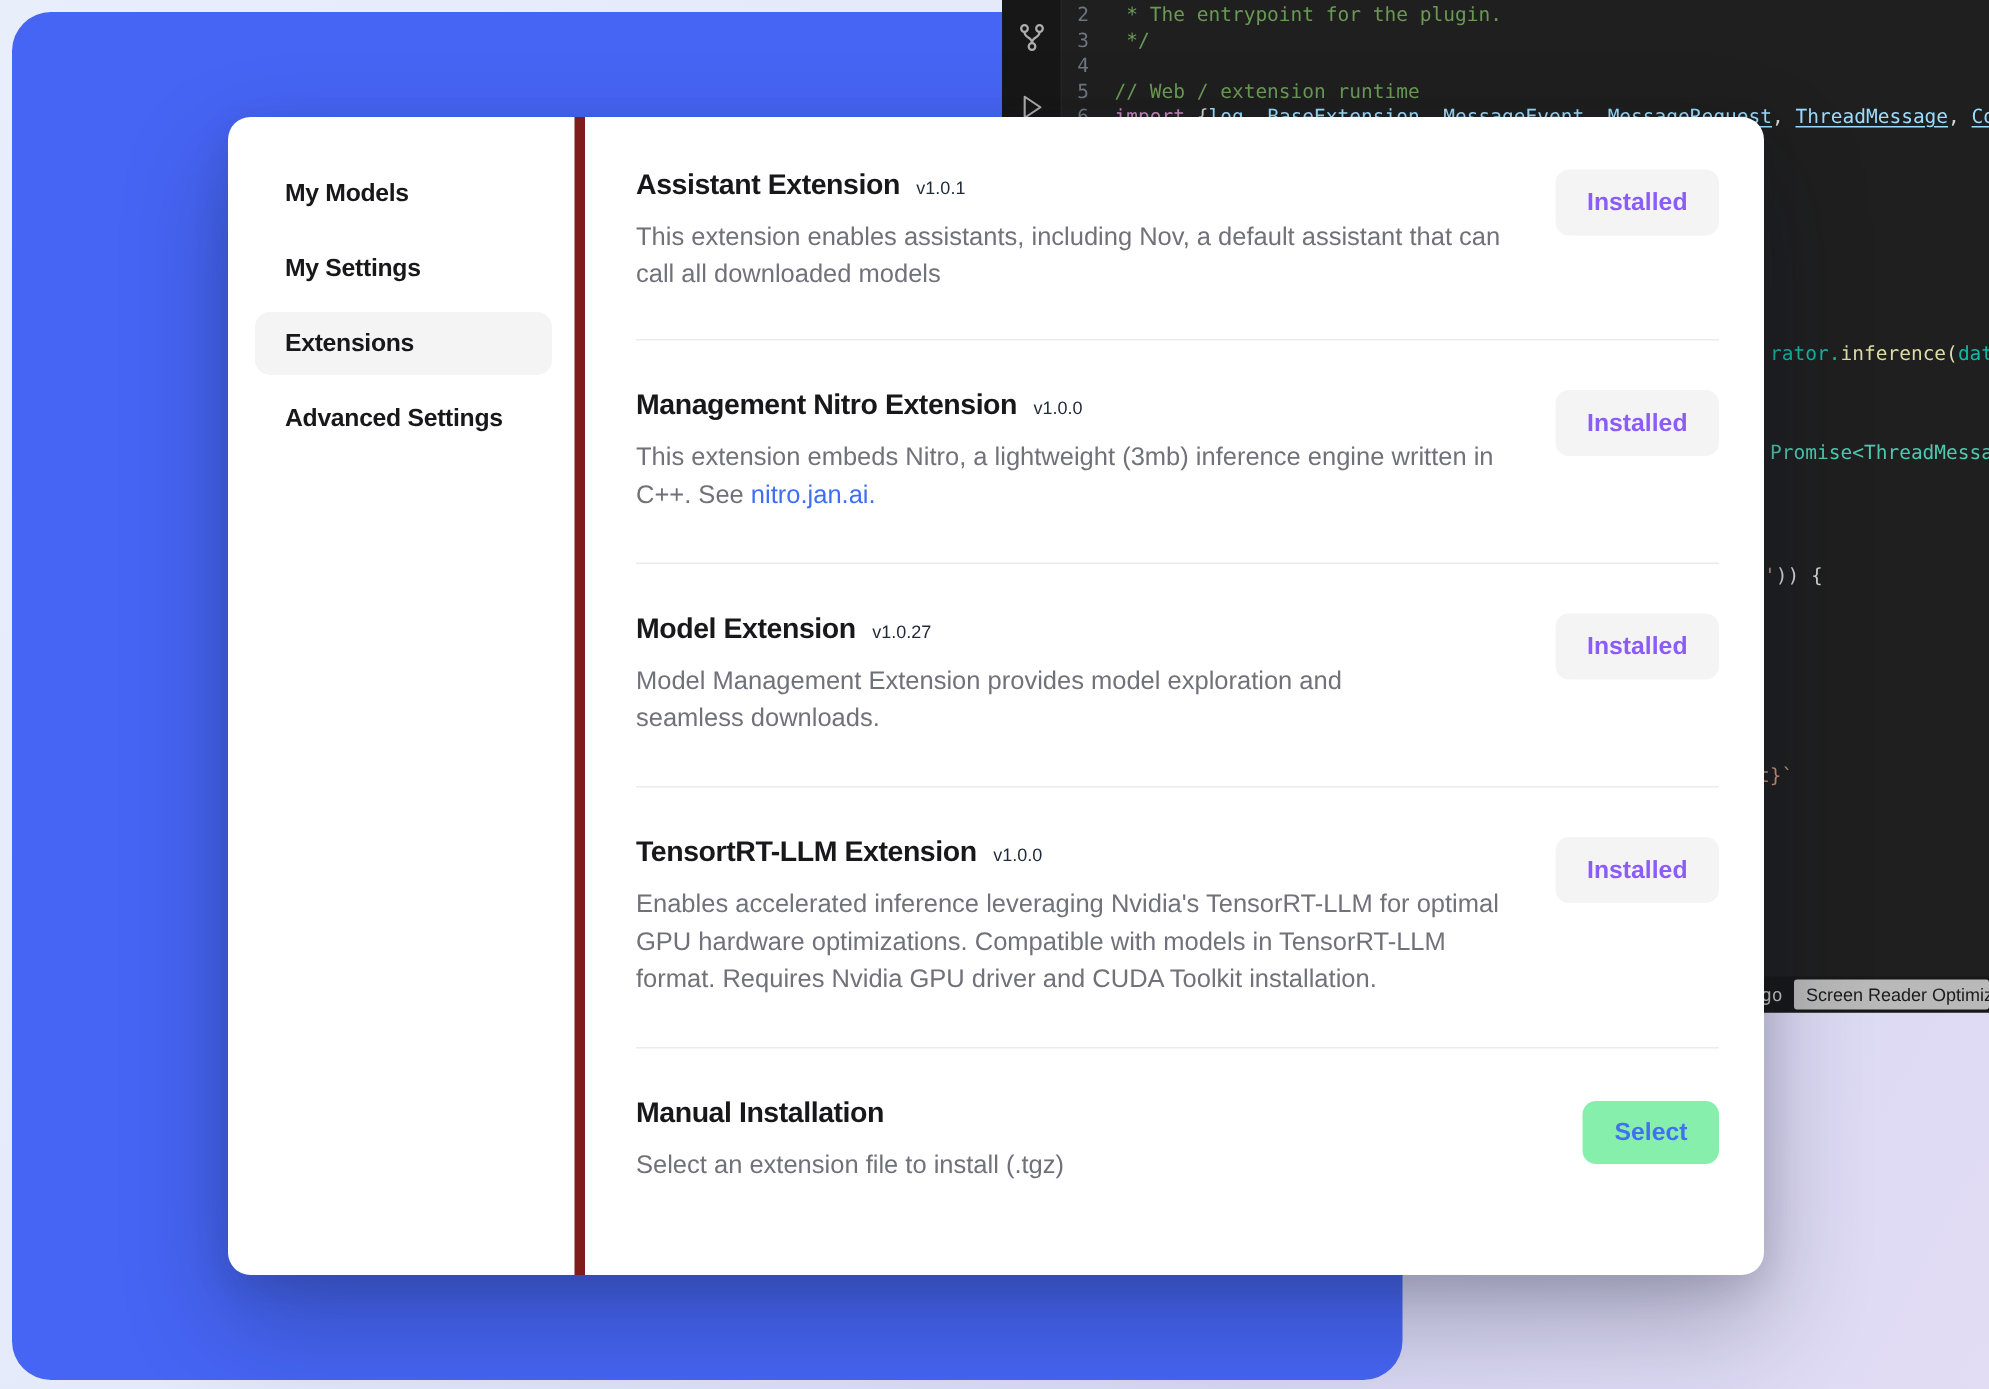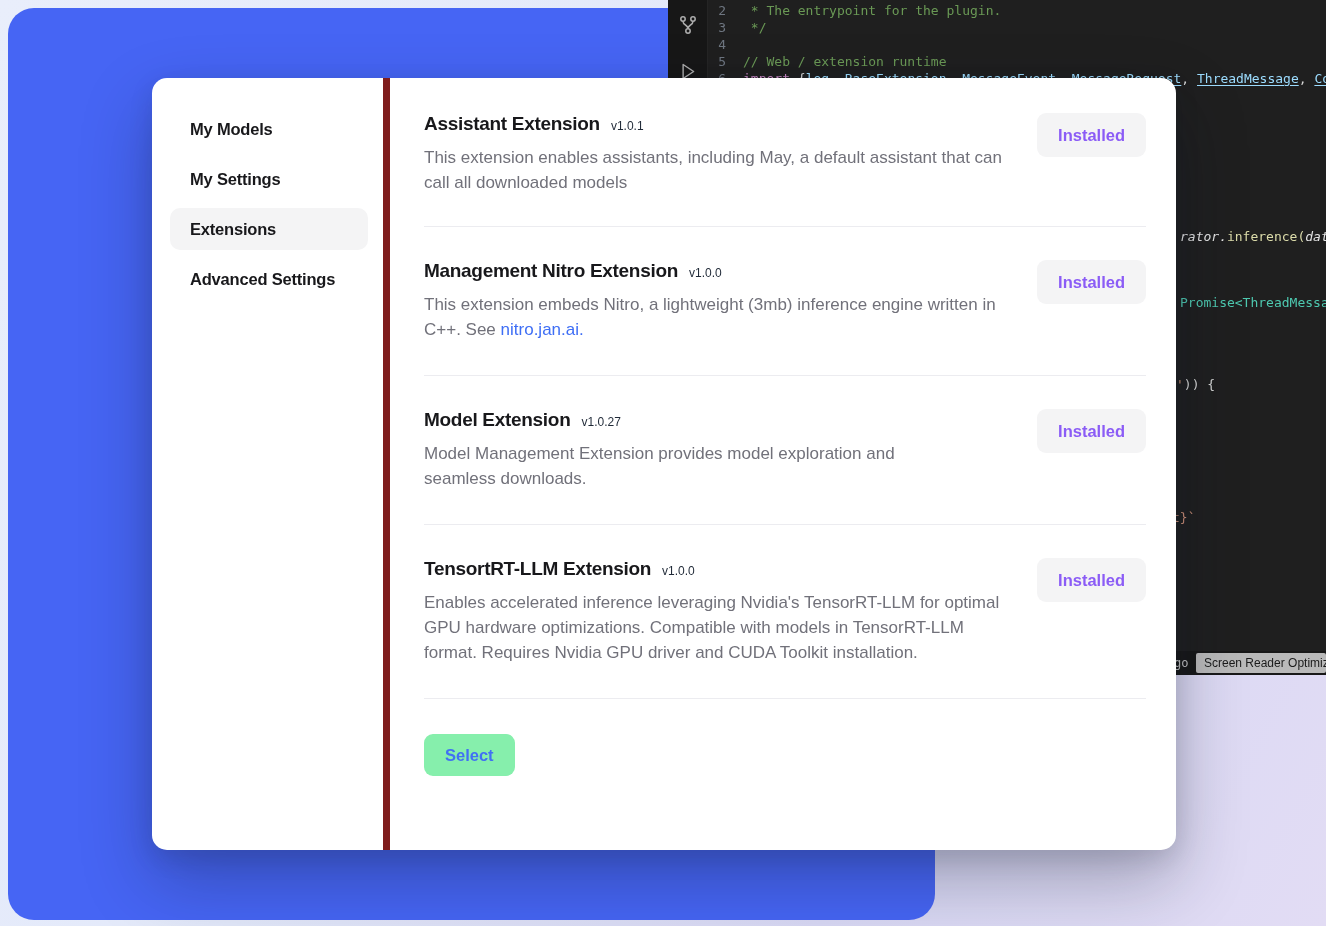--- a/index.html
+++ b/index.html
@@ -32,21 +32,21 @@
   .activity-icon { width: 26px; height: 26px; display: flex; align-items: center; justify-content: center; opacity: .85; }
 
   .code-area { position: absolute; left: 41px; top: 2px; right: 0; }
   .code-line { display: flex; height: 17px; line-height: 17px; white-space: pre; overflow: hidden; }
   .ln { width: 34px; text-align: right; padding-right: 17px; color: #6e7681; flex: none; }
 
   .c-comment { color: #6A9955; }
   .tk-k { color: #C586C0; }
   .tk-p { color: #d4d4d4; }
   .tk-u { color: #9CDCFE; text-decoration: underline; text-underline-offset: 2px; }
-  .c-id  { color: #e5e5e5; font-style: italic; }
+  .c-id  { color: #14b8a6; }
   .c-fn  { color: #DCDCAA; }
   .c-type{ color: #4EC9B0; }
   .c-str { color: #CE9178; }
 
   .frag { position: absolute; white-space: pre; line-height: 15px; }
 
   .status-bar { position: absolute; left: 0; bottom: 0; width: 100%; height: 24px; background: #181818; }
   .status-left { position: absolute; left: 506px; top: 5px; color: #c4c4c4; font-size: 12px; }
   .status-chip {
     position: absolute; left: 528px; top: 2px; right: 0; height: 20px;
@@ -159,21 +159,21 @@
     </aside>
 
     <main class="content">
 
       <div class="entry first">
         <div class="entry-text">
           <div class="title-row">
             <span class="entry-title">Assistant Extension</span>
             <span class="entry-version">v1.0.1</span>
           </div>
-          <p class="entry-desc">This extension enables assistants, including May, a default assistant that can call all downloaded models</p>
+          <p class="entry-desc">This extension enables assistants, including Nov, a default assistant that can call all downloaded models</p>
         </div>
         <button class="btn btn-installed">Installed</button>
       </div>
 
       <div class="entry">
         <div class="entry-text">
           <div class="title-row">
             <span class="entry-title">Management Nitro Extension</span>
             <span class="entry-version">v1.0.0</span>
           </div>
@@ -198,19 +198,25 @@
           <div class="title-row">
             <span class="entry-title">TensortRT-LLM Extension</span>
             <span class="entry-version">v1.0.0</span>
           </div>
           <p class="entry-desc">Enables accelerated inference leveraging Nvidia's TensorRT-LLM for optimal GPU hardware optimizations. Compatible with models in TensorRT-LLM format. Requires Nvidia GPU driver and CUDA Toolkit installation.</p>
         </div>
         <button class="btn btn-installed">Installed</button>
       </div>
 
       <div class="entry last">
+        <div class="entry-text">
+          <div class="title-row">
+            <span class="entry-title">Manual Installation</span>
+          </div>
+          <p class="entry-desc">Select an extension file to install (.tgz)</p>
+        </div>
         <button class="btn btn-select">Select</button>
       </div>
 
     </main>
   </div>
 
 </div>
 
 </body></html>

